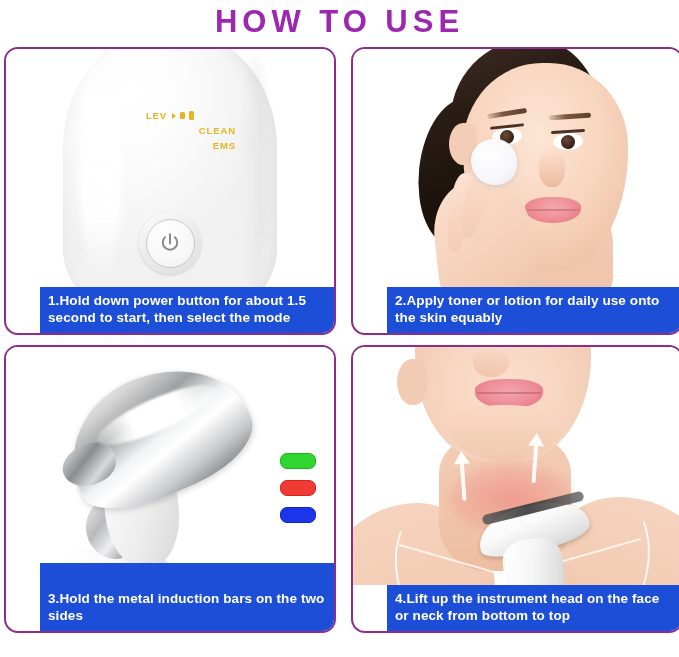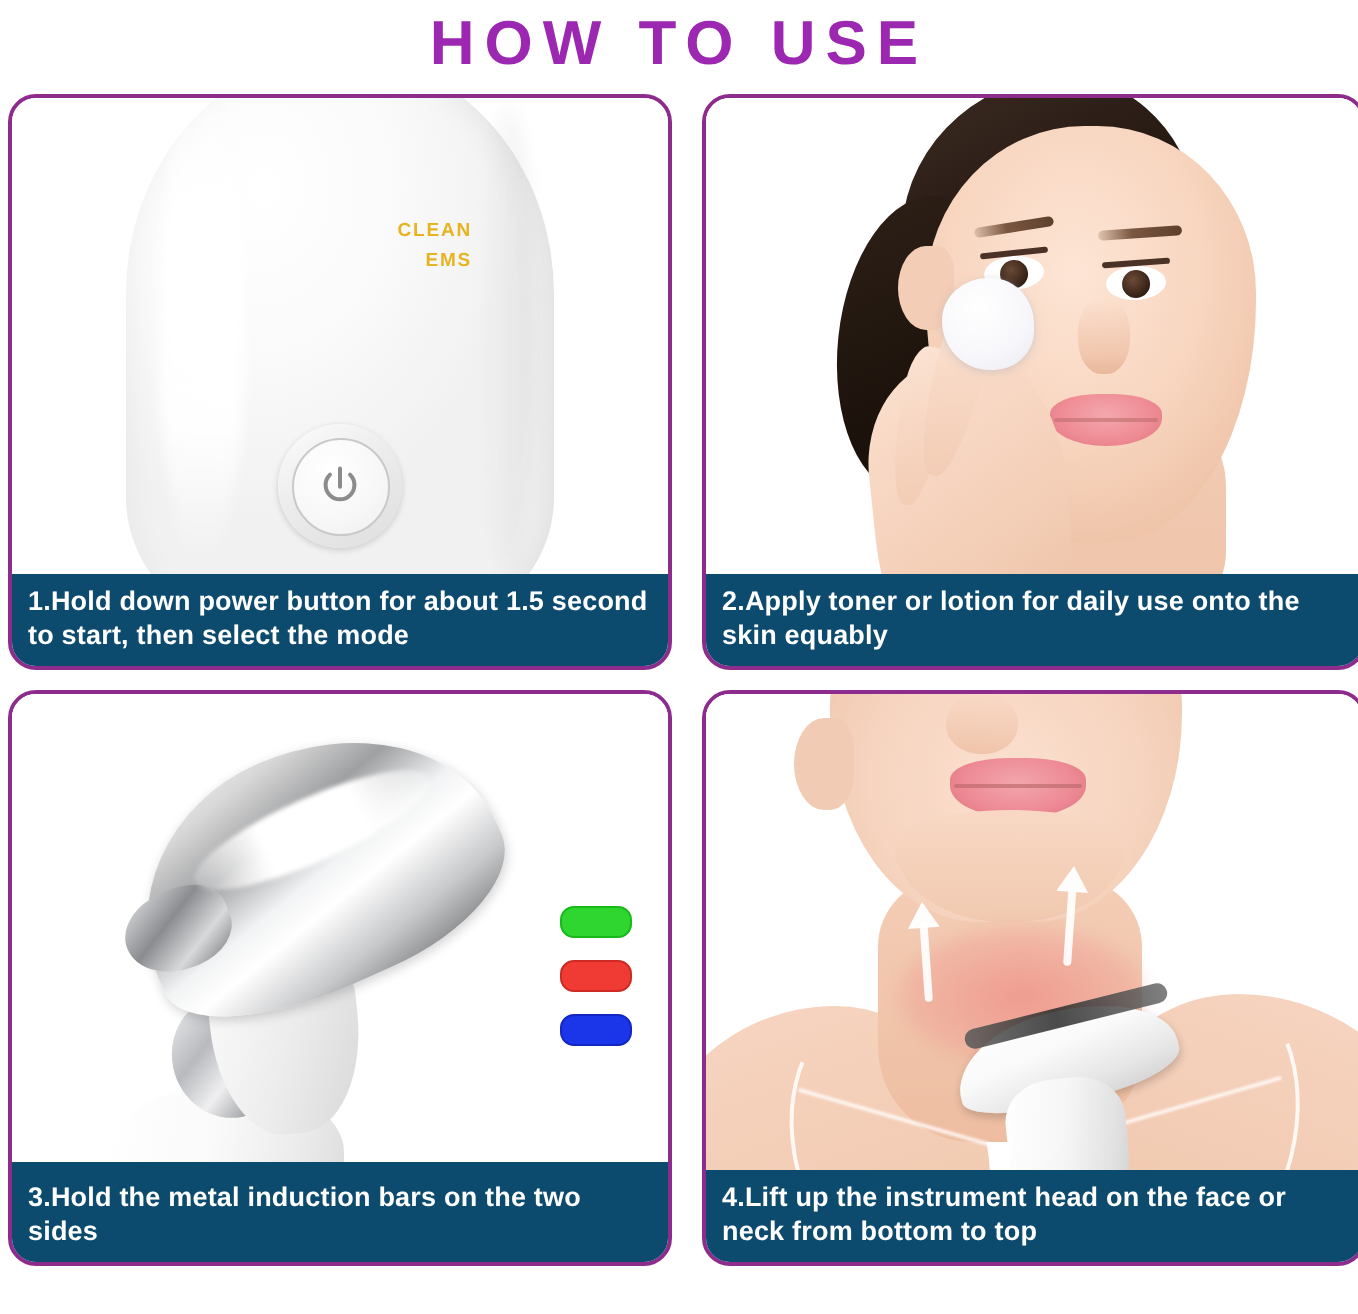--- a/index.html
+++ b/index.html
@@ -57,31 +57,32 @@
   }
 
   .panel-image {
     position: relative;
     flex: 1 1 auto;
     overflow: hidden;
     background: #ffffff;
   }
 
   .panel-caption {
-    background: #0c4a6e;
+    background: #1d4ed8;
     color: #ffffff;
     font-size: 13.5px;
     font-weight: bold;
     line-height: 17px;
     padding: 5px 8px 7px 8px;
     box-sizing: border-box;
     letter-spacing: 0.1px;
+    margin-left: 34px;
   }
   .panel-caption.two-line { min-height: 42px; }
-  .panel-caption.one-line { min-height: 42px; padding-top: 9px; }
+  .panel-caption.one-line { min-height: 42px; padding-top: 27px; }
 
   
   .device-body {
     position: absolute;
     left: 50%;
     top: -22px;
     transform: translateX(-50%);
     width: 214px;
     height: 300px;
     border-radius: 50% 50% 46% 46% / 40% 40% 26% 26%;
@@ -538,20 +539,26 @@
 
   <div class="panel">
     <div class="panel-image">
 
       <div class="device-body">
         <div class="device-sheen"></div>
         <div class="device-edge-right"></div>
       </div>
 
       <div class="led-panel">
+        <div class="led-row">
+          <span>LEV</span>
+          <span class="led-caret"></span>
+          <span class="led-bar small"></span>
+          <span class="led-bar tall"></span>
+        </div>
         <div class="led-row centered">
           <span>CLEAN</span>
         </div>
         <div class="led-row centered">
           <span>EMS</span>
         </div>
       </div>
 
       <div class="power-button">
         <div class="power-button-inner">

